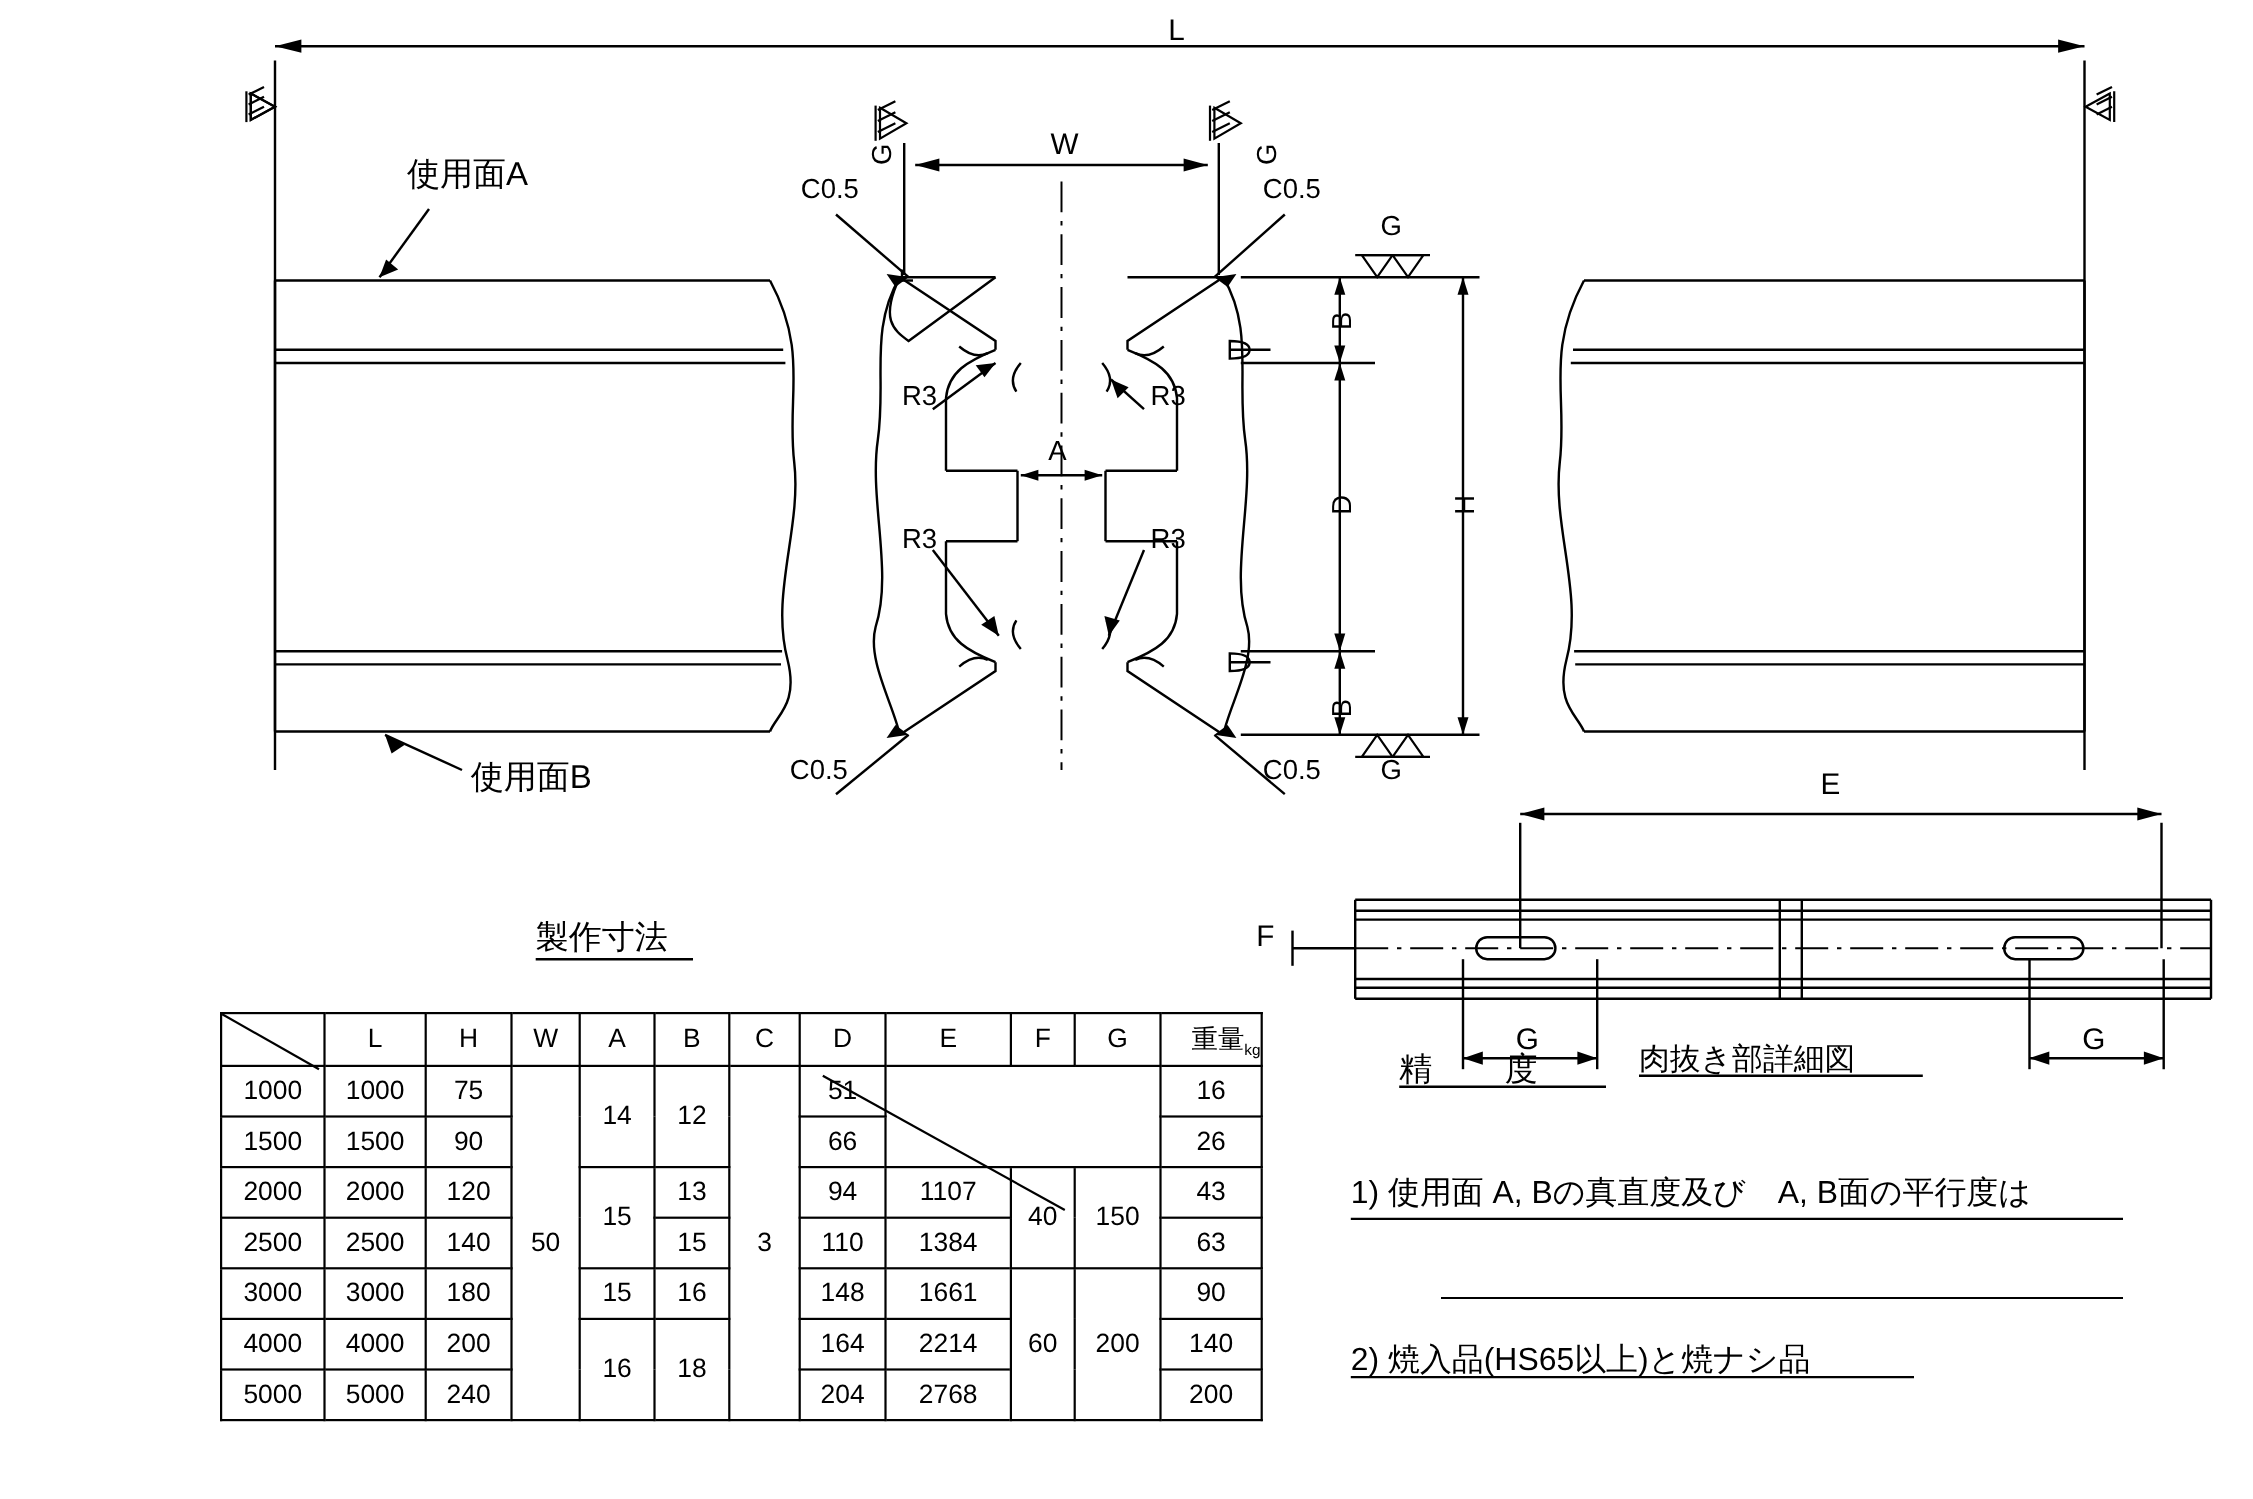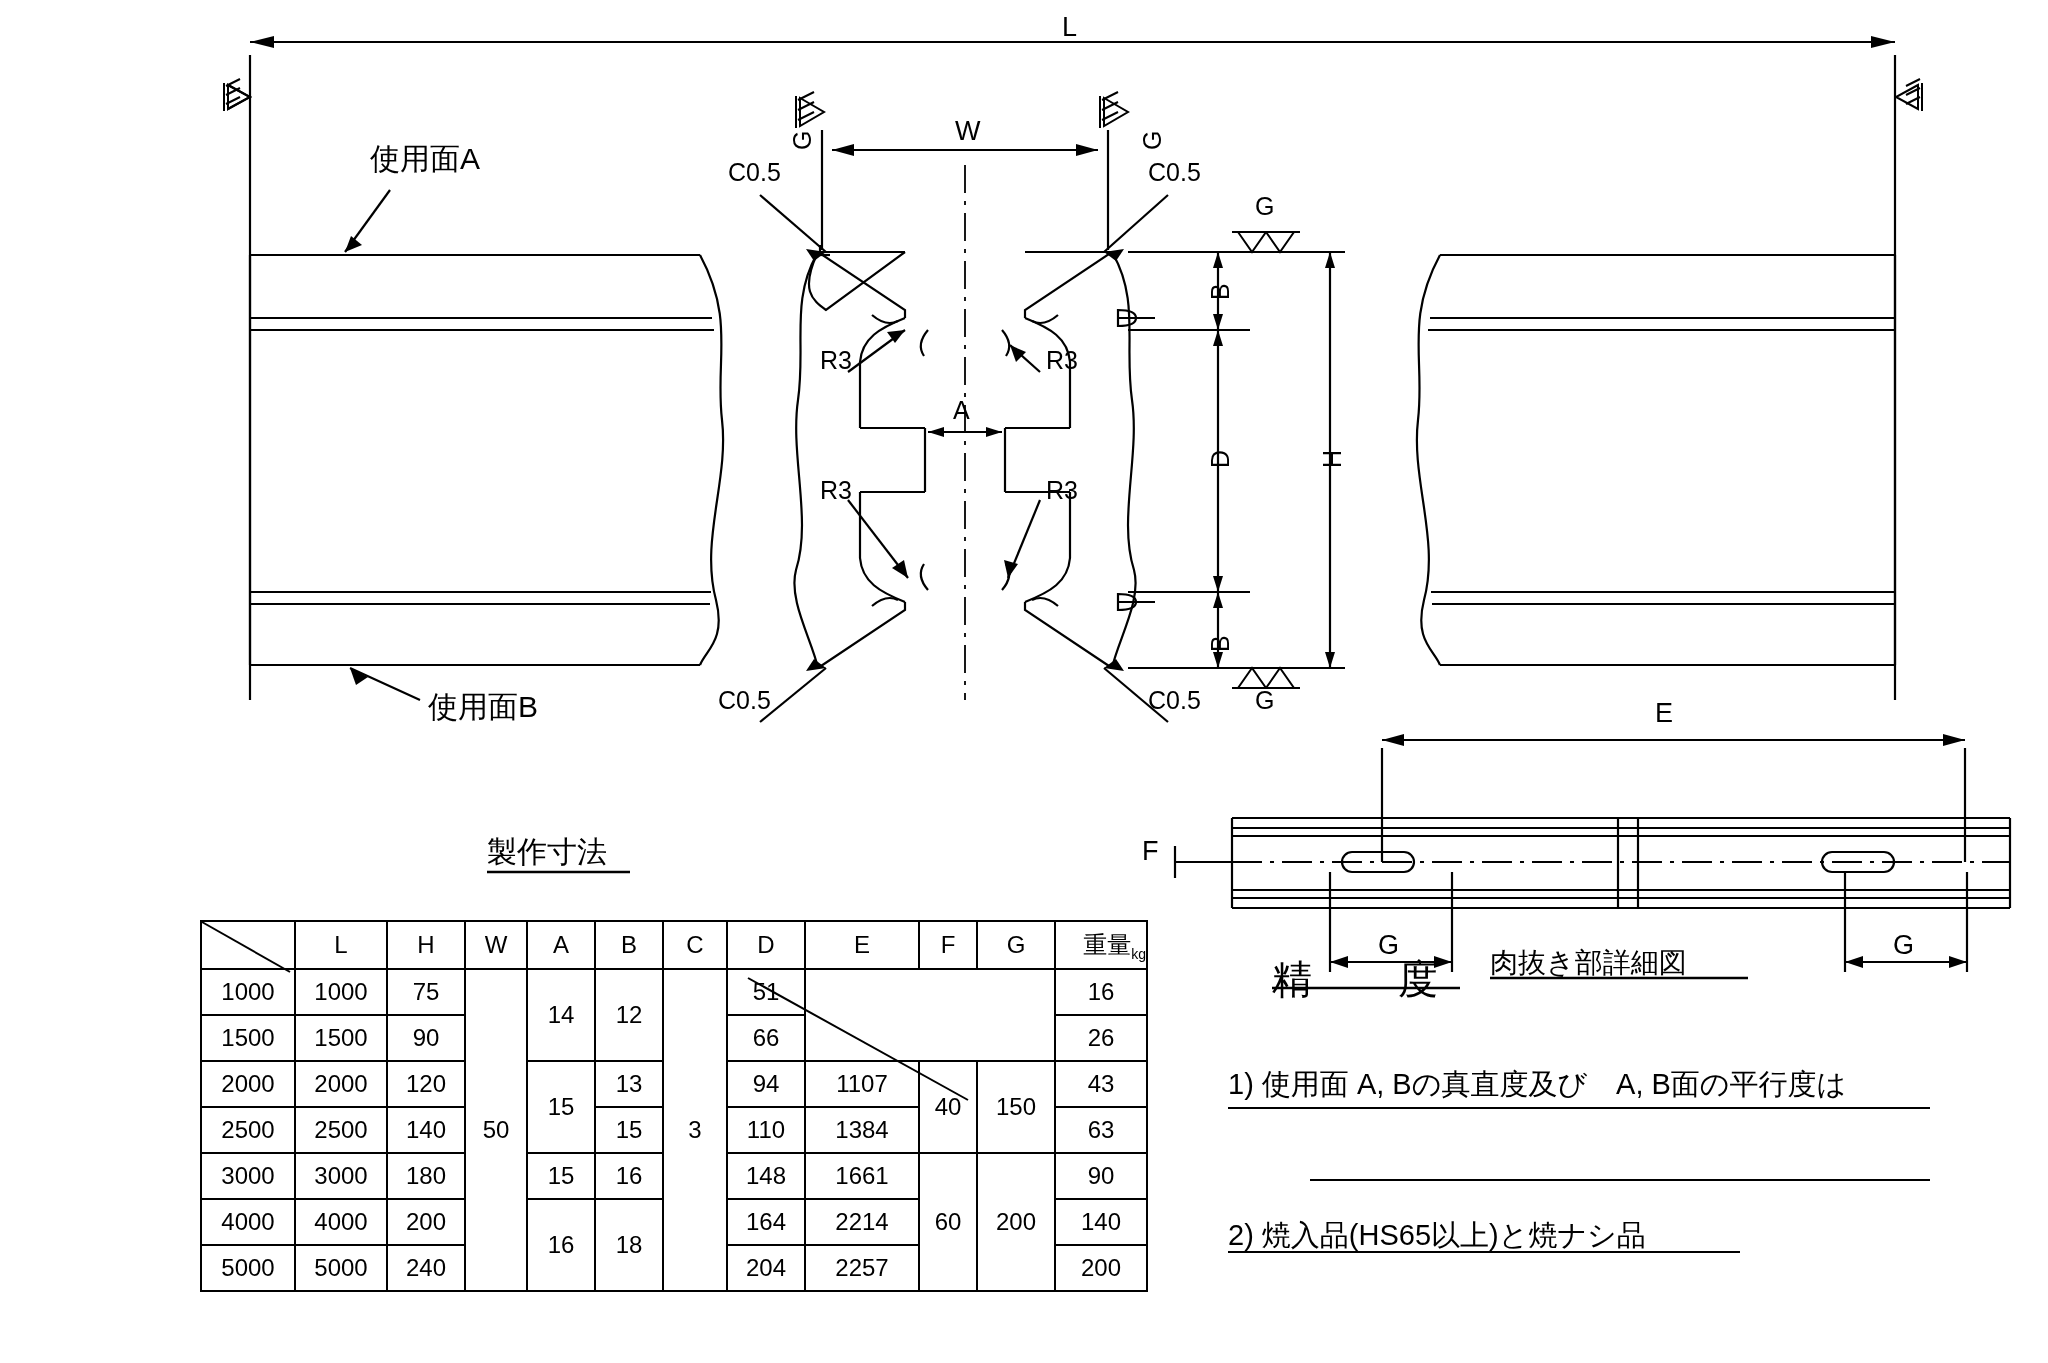--- a/index.html
+++ b/index.html
@@ -364,23 +364,23 @@
       <td>164</td>
       <td>2214</td>
       <td>140</td>
     </tr>
 
     <tr>
       <td>5000</td>
       <td>5000</td>
       <td>240</td>
       <td>204</td>
-      <td>2257</td>
+      <td>2768</td>
       <td>200</td>
     </tr>
   </tbody>
     </table>
 
-  <div class="note" style="left:1272px;top:952px;font-size:40px;letter-spacing:2px;">精　　度</div>
+  <div class="note" style="left:1272px;top:952px;font-size:30px;letter-spacing:2px;">精　　度</div>
   <div class="note" style="left:1228px;top:1065px;font-size:29px;">1)  使用面 A, Bの真直度及び　A, B面の平行度は</div>
   <div class="note" style="left:1228px;top:1216px;font-size:29px;">2) 焼入品(HS65以上)と焼ナシ品</div>
 
 </div>
 
 </body></html>

